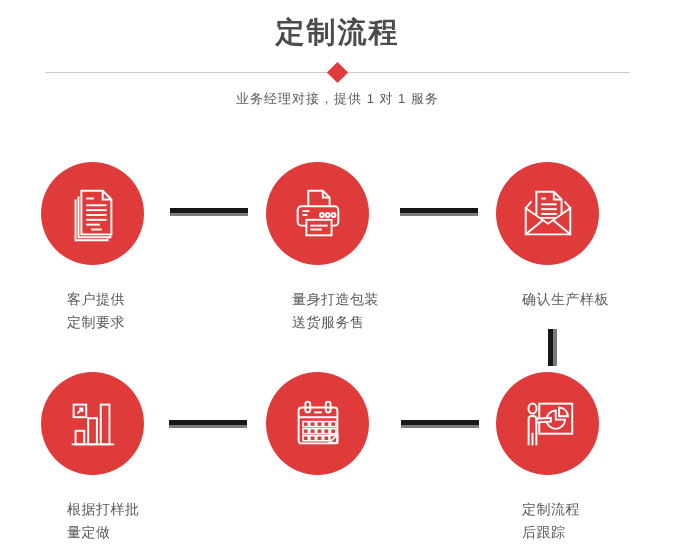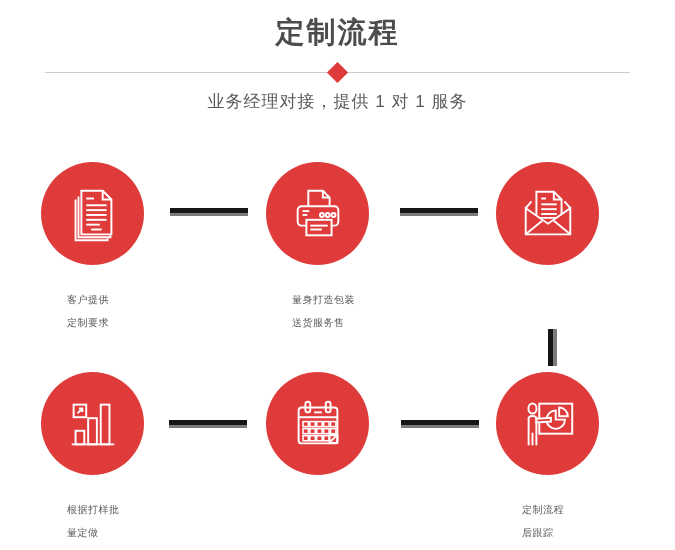--- a/index.html
+++ b/index.html
@@ -23,30 +23,30 @@
   }
   .divider{
     position:absolute;top:72px;left:45px;width:585px;height:1px;background:var(--divider);
   }
   .diamond{
     position:absolute;top:65px;left:50%;width:15px;height:15px;margin-left:-7.5px;
     background:var(--accent-red);transform:rotate(45deg);
   }
   .subtitle{
     position:absolute;top:90px;left:0;width:100%;text-align:center;
-    font-size:17px;color:var(--body-text);letter-spacing:1px;
+    font-size:13px;color:var(--body-text);letter-spacing:1px;
   }
   .circle{
     position:absolute;width:103px;height:103px;border-radius:50%;
     background:var(--accent-red);display:flex;align-items:center;justify-content:center;
   }
   .c1{left:41px;top:162px}.c2{left:266px;top:162px}.c3{left:496px;top:162px}
   .c4{left:41px;top:372px}.c5{left:266px;top:372px}.c6{left:496px;top:372px}
   .step-label{
-    position:absolute;font-size:10px;line-height:23px;color:var(--body-text);
+    position:absolute;font-size:14px;line-height:23px;color:var(--body-text);
     letter-spacing:0.5px;white-space:nowrap;
   }
   .l1{left:67px;top:288px}.l2{left:292px;top:288px}.l3{left:522px;top:288px}
   .l4{left:67px;top:498px}.l5{left:292px;top:498px}.l6{left:522px;top:498px}
   .hbar{
     position:absolute;width:78px;height:8px;
     background:linear-gradient(to bottom,var(--connector-dark) 0 5px,var(--connector-gray) 5px 100%);
   }
   .h1{left:170px;top:208px}.h2{left:400px;top:208px}
   .h3{left:169px;top:420px}.h4{left:401px;top:420px}
@@ -131,20 +131,21 @@
           <path d="M25,32 H41"></path>
         <path d="M9,26 L15,19"></path>
           <path d="M55,26 L49,19"></path>
         <path class="fill-red" d="M9,26 L32,42 L55,26 L55,53 L9,53 Z"></path>
         <path d="M9,53 L26,39"></path>
           <path d="M55,53 L38,39"></path>
       </svg>
     </span>
   </div>
   <div class="step-label l3">
+    <div>确认生产样板</div>
   </div>
 
   <div class="circle c4">
     <span class="icon">
       <svg width="62" height="62" viewBox="0 0 64 64" stroke-width="2">
         <path d="M10,53 H54"></path>
         <rect x="14" y="39" width="9" height="14"></rect>
         <rect x="27" y="26" width="9" height="27"></rect>
         <rect x="40" y="12" width="9" height="41"></rect>
         <rect x="12" y="12" width="13" height="13"></rect>

